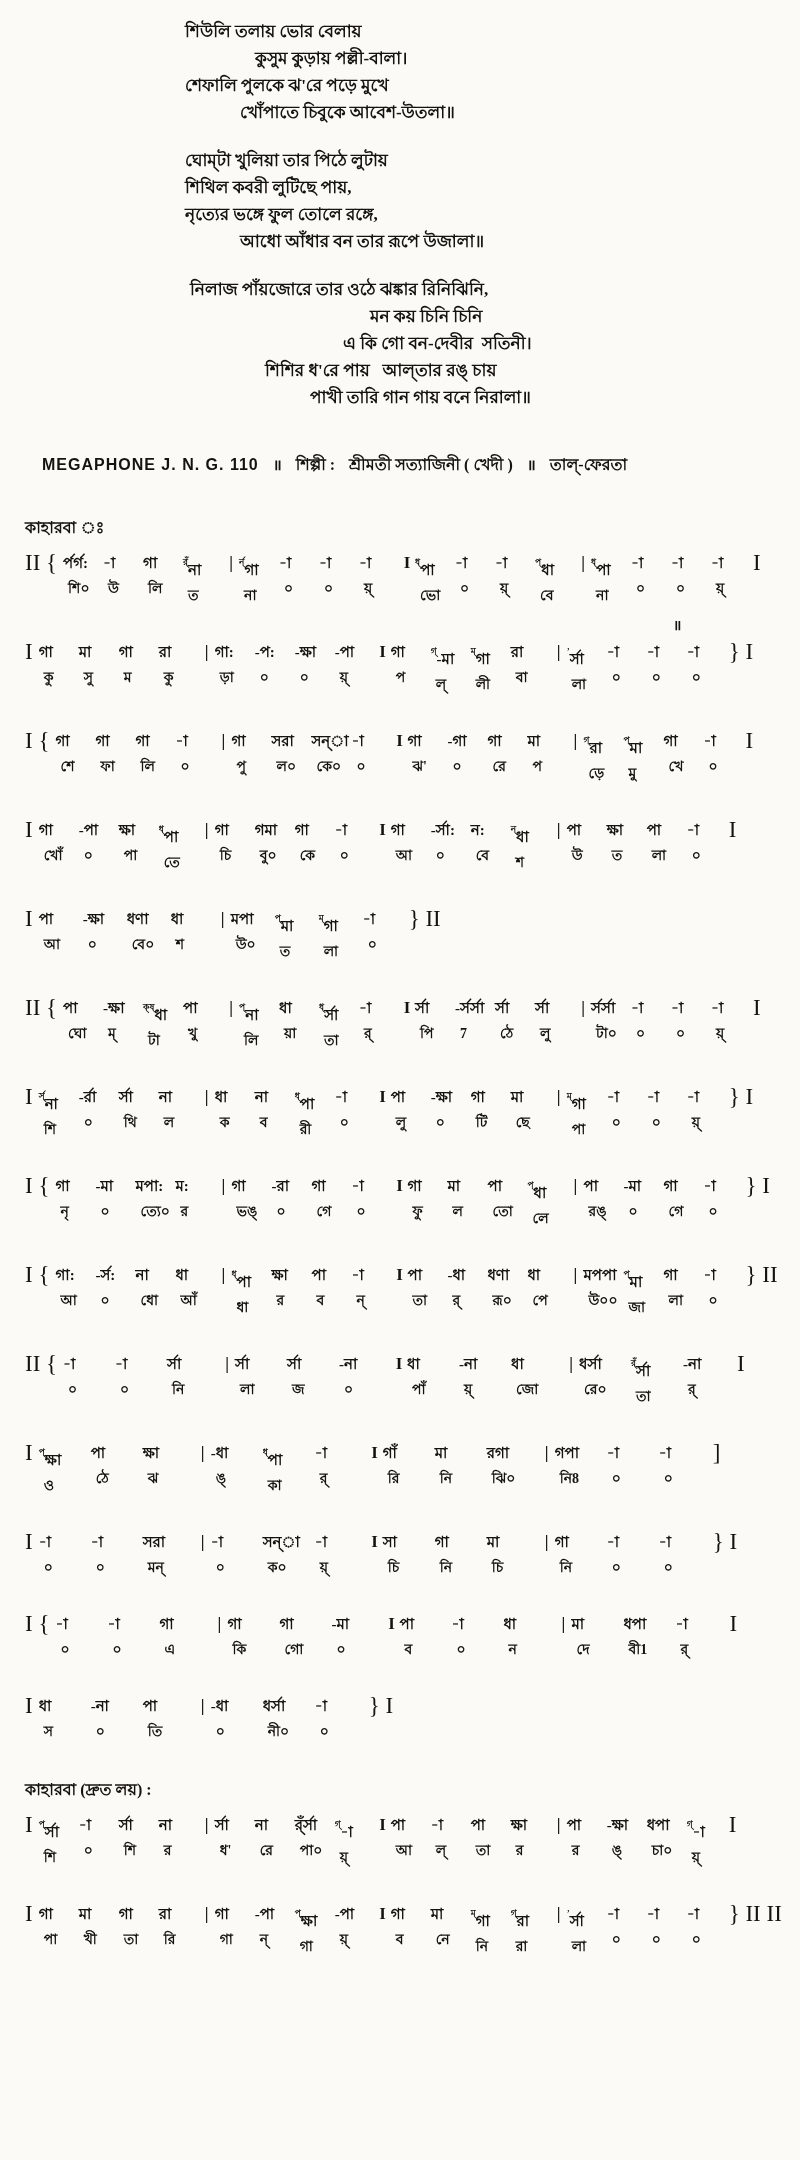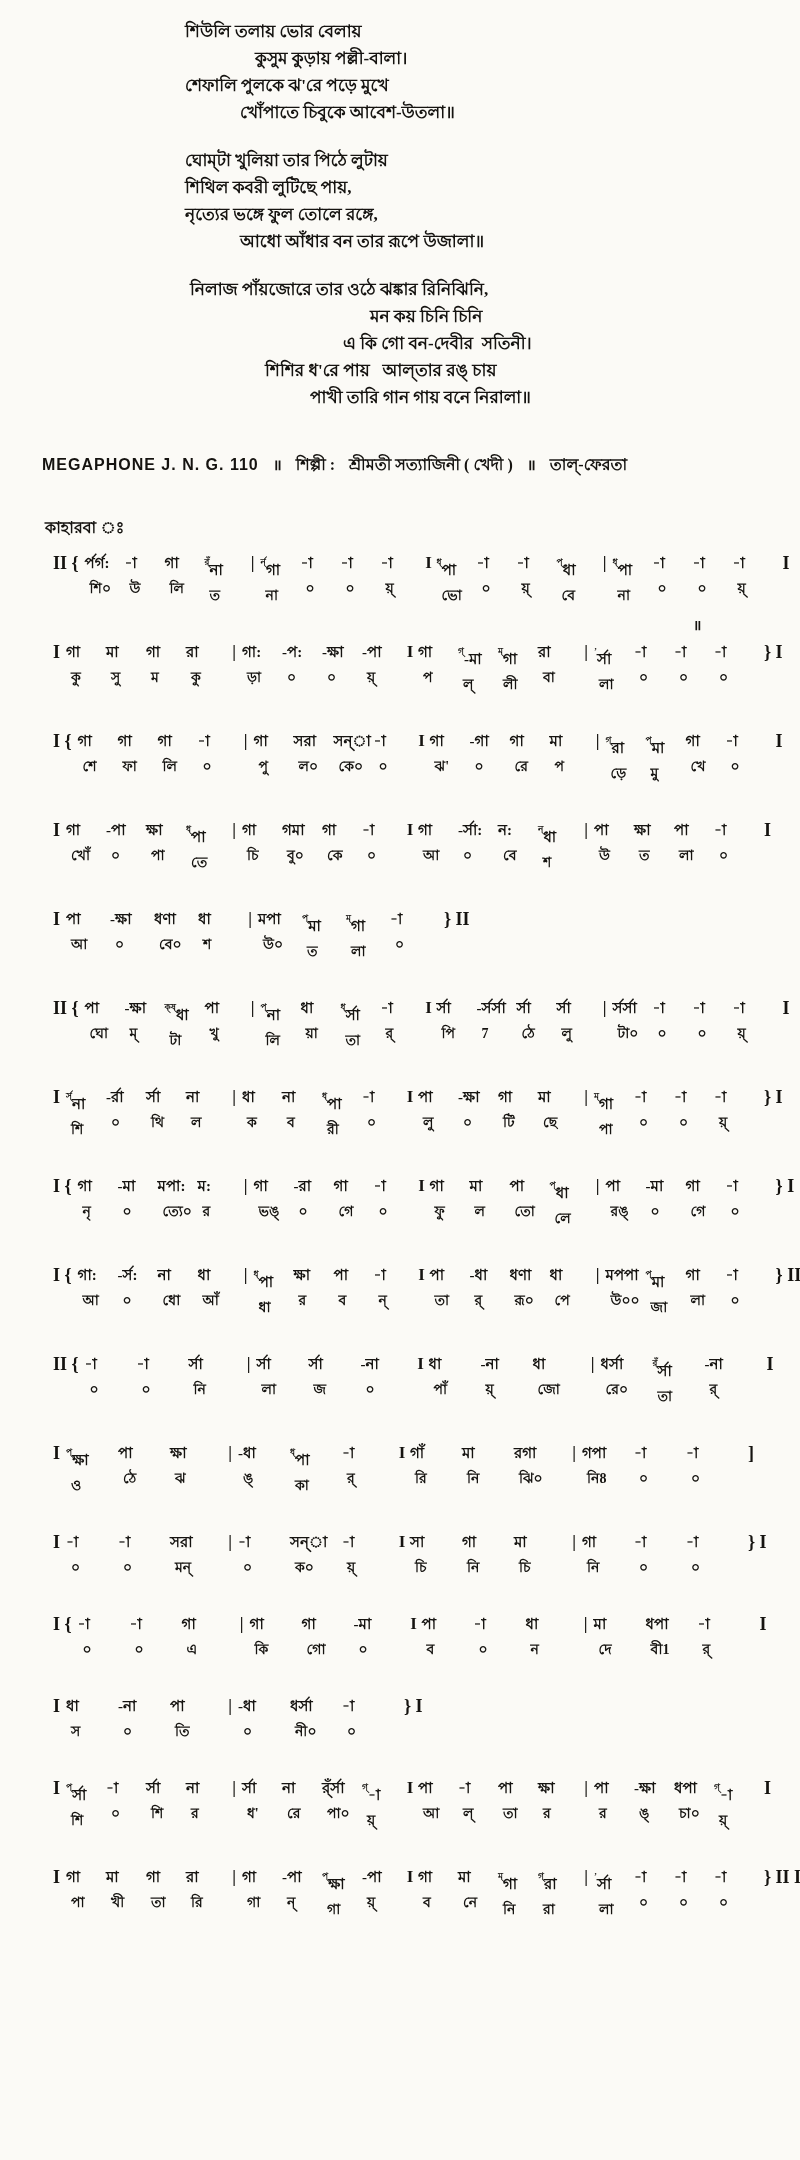--- a/index.html
+++ b/index.html
@@ -22,30 +22,29 @@
   .lyric-line.gap{margin-top:21px;}
   
   .header-line{
     position:absolute;left:42px;top:452px;width:726px;
     display:flex;align-items:baseline;gap:14px;
     font-weight:bold;font-size:16px;white-space:nowrap;
   }
   .catalog{font-family:"Liberation Sans", sans-serif;font-size:16px;letter-spacing:1px;}
   .dd{font-size:15px;}
   
-  .notation-area{position:absolute;left:45px;top:515px;width:730px;}
+  .notation-area{position:absolute;left:25px;top:515px;width:730px;}
   .sec-label{font-weight:bold;font-size:16px;margin:0 0 10px 0;}
   .sec-label.later{margin-top:26px;}
   .sline-wrap{position:relative;margin-bottom:37px;}
   .srow{display:flex;align-items:flex-start;}
   .mark{
-    font-weight:bold;font-size:18px;line-height:22px;
+    font-weight:normal;font-size:23px;line-height:22px;
     padding-right:6px;white-space:pre;
     font-family:"Liberation Serif", serif;
-    margin-left:8px;
   }
   .mark.end{padding-left:2px;padding-right:0;}
   .bar{
     font-weight:bold;font-size:17px;line-height:22px;
     width:16px;text-align:center;flex:0 0 auto;
   }
   .cell{flex:0 0 auto;}
   .note{font-weight:bold;font-size:15px;line-height:22px;white-space:nowrap;}
   .note .sup{
     font-size:9px;vertical-align:9px;letter-spacing:0;
@@ -951,20 +950,21 @@
             <div class="note"><span>ধর্সা</span></div>
             <div class="lyr">নী০</div>
           </div>
           <div class="cell" style="width: 52px;">
             <div class="note"><span>-া</span></div>
             <div class="lyr">০</div>
           </div>
           <span class="mark end">} I</span>
         </div>
       </div>
+      <div class="sec-label later">কাহারবা (দ্রুত লয়) :</div>
       <div class="sline-wrap">
         <div class="srow">
           <span class="mark">I</span>
           <div class="cell" style="width: 40px;">
             <div class="note"><span class="sup">প্</span><span>র্সা</span></div>
             <div class="lyr">শি</div>
           </div>
           <div class="cell" style="width: 40px;">
             <div class="note"><span>-া</span></div>
             <div class="lyr">০</div>

